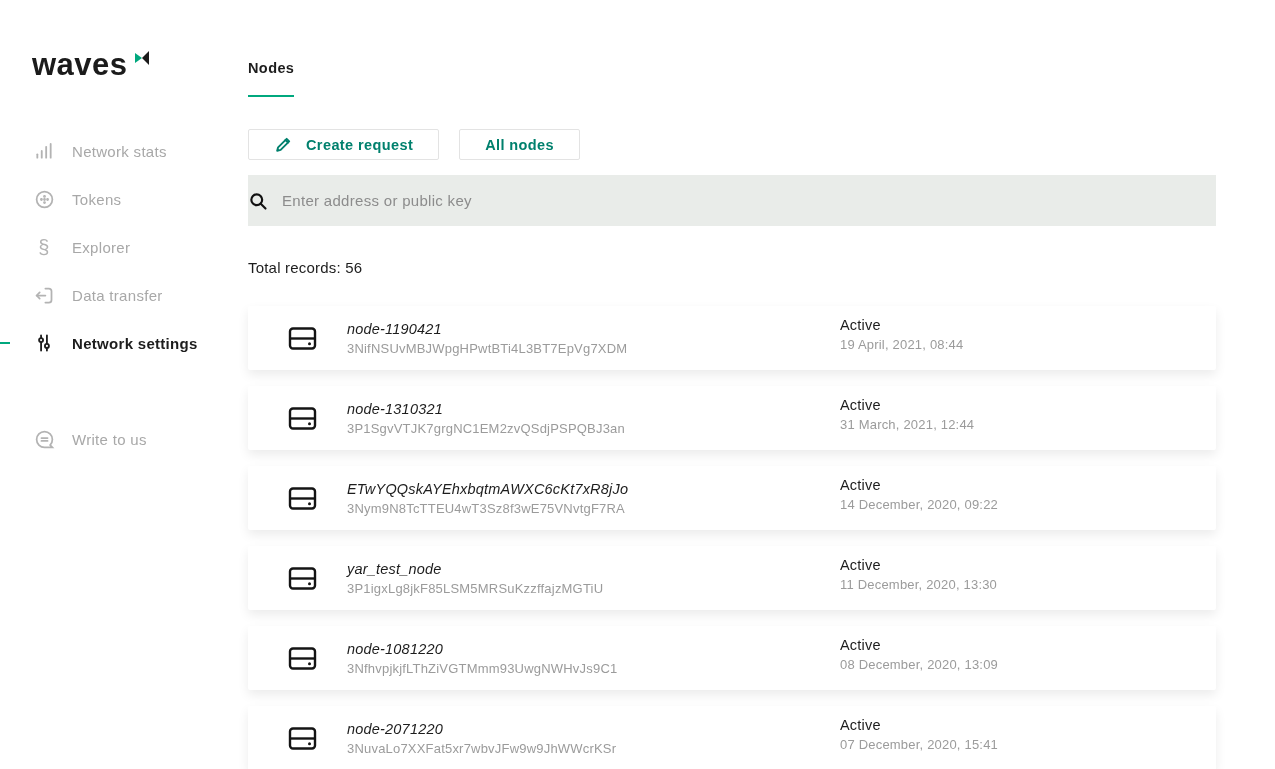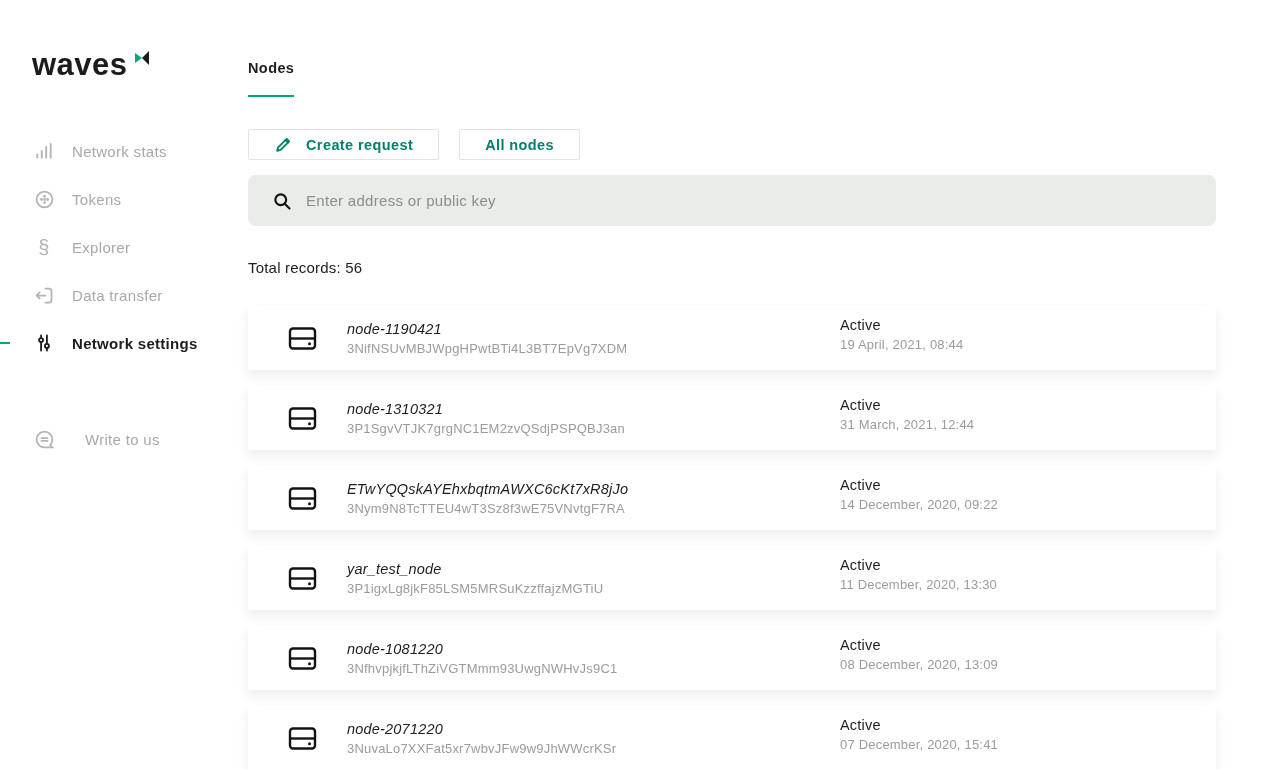--- a/index.html
+++ b/index.html
@@ -20,39 +20,39 @@
   .side-item {
     position:relative; height:48px; display:flex; align-items:center;
     padding-left:33px; color:#a8a8a8; font-size:15px; letter-spacing:0.3px; cursor:pointer;
   }
   .side-item .side-icon { width:22px; height:22px; display:flex; align-items:center; justify-content:center; margin-right:17px; color:#b3b3b3; }
   .side-item.active { color:#1d1d1d; font-weight:700; }
   .side-item.active .side-icon { color:#1d1d1d; }
   .side-item.active::before {
     content:""; position:absolute; left:0; top:23px; width:10px; height:2px; background:var(--accent);
   }
-  .side-item.gap-top { margin-top:48px;gap:13px; }
+  .side-item.gap-top { margin-top:48px; }
   .section-glyph { font-size:20px; line-height:20px; font-weight:400; }
   
   .main { position:absolute; left:248px; top:0; width:968px; }
   .tabs { display:flex; margin-top:60px; }
   .tab { font-size:14.5px; letter-spacing:0.4px; color:#a3a3a3; padding-bottom:19px; margin-right:33px; cursor:pointer; border-bottom:2px solid transparent; }
   .tab.active { color:#1d1d1d; font-weight:700; border-bottom:2px solid var(--accent); }
   .toolbar { display:flex; margin-top:32px; }
   .btn {
     height:31px; background:#fff; border:1px solid #e3e3e3; border-radius:2px;
     display:flex; align-items:center; padding:0 25px; cursor:pointer;
     color:var(--accent-dark); font-size:14.5px; font-weight:600; letter-spacing:0.4px;
     font-family:"Liberation Sans",sans-serif;
   }
   .btn + .btn { margin-left:20px; }
   .btn .btn-icon { display:flex; margin-right:13px; color:var(--accent-dark); }
   .search {
-    margin-top:15px; height:51px; background:var(--search-bg); border-radius:8px;
-    display:flex; align-items:center; padding-left:24px;
+    margin-top:15px; height:51px; background:var(--search-bg); border-radius:0;
+    display:flex; align-items:center; 
   }
   .search-icon { display:flex; color:#111; }
   .search input {
     border:none; outline:none; background:transparent; margin-left:14px;
     font-size:15px; letter-spacing:0.3px; color:#333; width:860px;
     font-family:"Liberation Sans",sans-serif;
   }
   .search input::placeholder { color:#8c8c8c; }
   .total { margin-top:33px; font-size:15px; letter-spacing:0.2px; color:#1d1d1d; }
   .node-list { margin-top:30px; }

